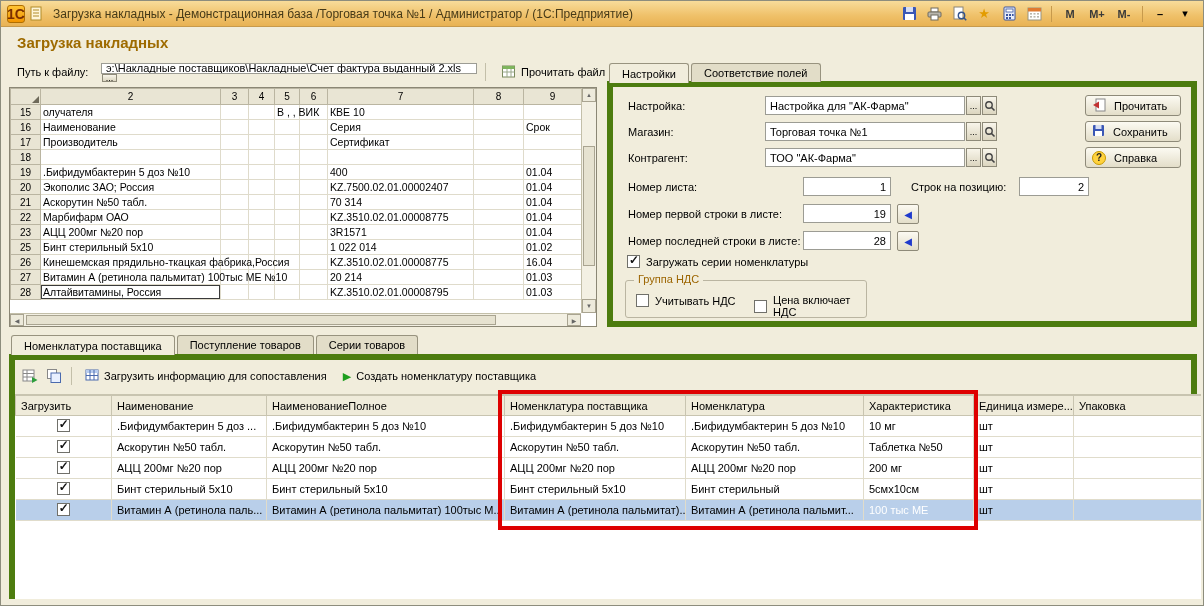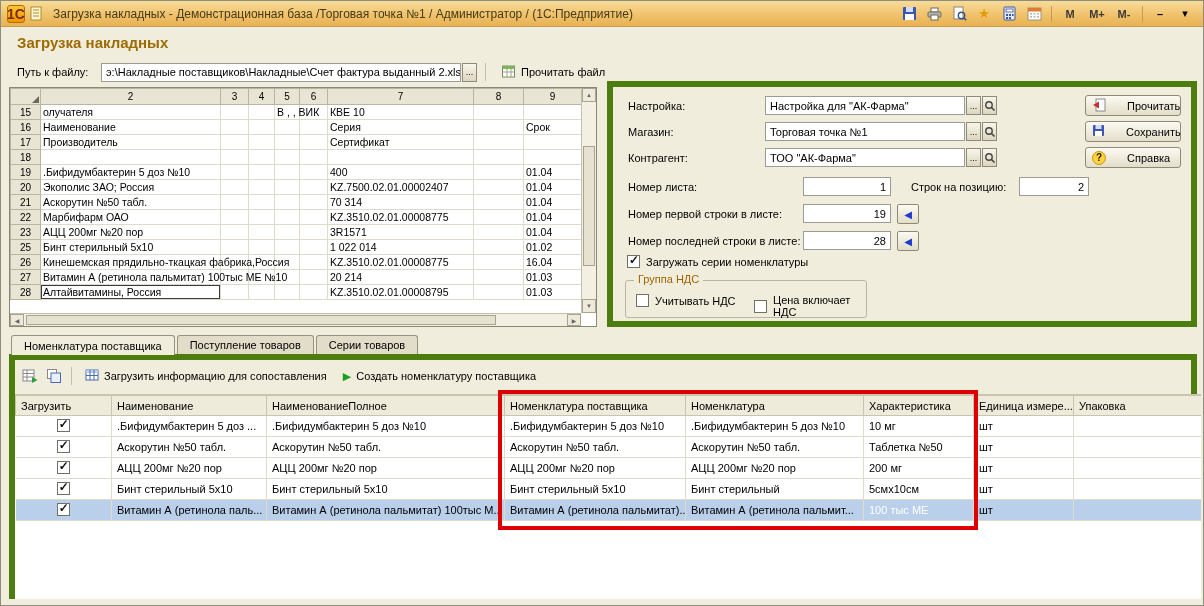--- a/index.html
+++ b/index.html
@@ -59,21 +59,21 @@
   .tab { padding:3px 12px 3px; border:1px solid #98937F; border-bottom:none; border-radius:3px 3px 0 0;
     background:#E2DDC8; margin-right:2px; font-size:11px; cursor:default; }
   .tab.active { background:#F1EDDC; padding-top:4px; position:relative; top:1px; }
   .panel { position:absolute; border:6px solid #4d7c0f; background:#F1EDDC; }
 
   
   .spanel .lbl { position:absolute; }
   .tin { position:absolute; background:#fff; border:1px solid #9C9C94; height:19px; font-size:11px;
     padding:0 4px; font-family:inherit; text-align:right; }
   .btn3d { position:absolute; height:21px; display:flex; align-items:center; justify-content:flex-start;
-    gap:21px; padding:5px 6px; border:1px solid #8E8A79; border-radius:3px; font-size:11px; font-family:inherit;
+    gap:8px; padding:5px 6px; border:1px solid #8E8A79; border-radius:3px; font-size:11px; font-family:inherit;
     background:linear-gradient(#FCFAF2,#E3DEC9); cursor:default; }
   .arrowbtn { position:absolute; width:22px; height:20px; border:1px solid #8E8A79; border-radius:2px;
     background:linear-gradient(#FCFAF2,#E3DEC9); color:#1F3ACC; font-size:10px;
     display:flex; align-items:center; justify-content:center; }
   .cb { width:13px; height:13px; background:#fff; border:1px solid #70706A; position:relative; flex:0 0 auto; display:inline-block; }
   .cb.checked::after { content:"✓"; position:absolute; left:1px; top:-3px; font-size:12px; font-weight:bold; color:#111; }
   .cbrow { position:absolute; display:flex; align-items:center; gap:6px; }
   .group { position:absolute; border:1px solid #BAB5A1; border-radius:3px; }
   .gtitle { position:absolute; top:-8px; left:8px; background:#F1EDDC; padding:0 4px; color:#9C6500; }
   .qicon { width:14px; height:14px; border-radius:50%; background:#FFD23E; border:1px solid #C89A00;
@@ -168,21 +168,21 @@
       <div class="tbsep"></div>
       <div class="tb-btn" style="font-weight:bold;">–</div>
       <div class="tb-btn">▾</div>
     </div>
   </div>
 
   <div class="page-title">Загрузка накладных</div>
 
   <div class="path-row">
     <span class="lbl" style="width:84px;">Путь к файлу:</span>
-    <div class="combo" style="width:376px;">
+    <div class="combo" style="width:376px;flex-direction:column;">
       <div class="val" style="flex:1;">э:\Накладные поставщиков\Накладные\Счет фактура выданный  2.xls</div>
       <div class="cbtn">...</div>
     </div>
     <div class="vsep"></div>
     <button class="flatbtn">
       <span>
         <svg width="15" height="15">
             <rect x="1.5" y="2" width="12" height="11" fill="#fff" stroke="#7A8A5C"></rect>
             <rect x="1.5" y="2" width="12" height="3" fill="#7FB55E"></rect>
             <line x1="1.5" y1="8" x2="13.5" y2="8" stroke="#9AA88A"></line>
@@ -373,20 +373,24 @@
       <div class="sthumb" style="left:1px;top:58px;width:12px;height:120px;"></div>
       <div class="sbtn" style="left:0;bottom:0;width:14px;height:14px;">▼</div>
     </div>
     <div class="hscroll">
       <div class="sbtn" style="left:0;top:0;width:14px;height:12px;">◀</div>
       <div class="sthumb" style="left:16px;top:1px;width:470px;height:10px;"></div>
       <div class="sbtn" style="right:0;top:0;width:14px;height:12px;">▶</div>
     </div>
   </div>
 
+  <div class="tabs" style="left:608px; top:60px;">
+    <div class="tab active">Настройки</div>
+    <div class="tab">Соответствие полей</div>
+  </div>
   <div class="panel spanel" style="left:606px; top:80px; width:590px; height:246px;">
 
     <span class="lbl" style="left:15px; top:13px;">Настройка:</span>
     <div class="combo" style="position:absolute; left:152px; top:9px; width:232px;">
       <div class="val" style="flex:1;">Настройка для "АК-Фарма"</div>
       <div class="cbtn">...</div>
       <div class="cbtn">
           <svg width="12" height="12">
             <circle cx="5" cy="5" r="3.2" fill="none" stroke="#444" stroke-width="1.4"></circle>
             <line x1="7.5" y1="7.5" x2="10.5" y2="10.5" stroke="#444" stroke-width="1.6"></line>

